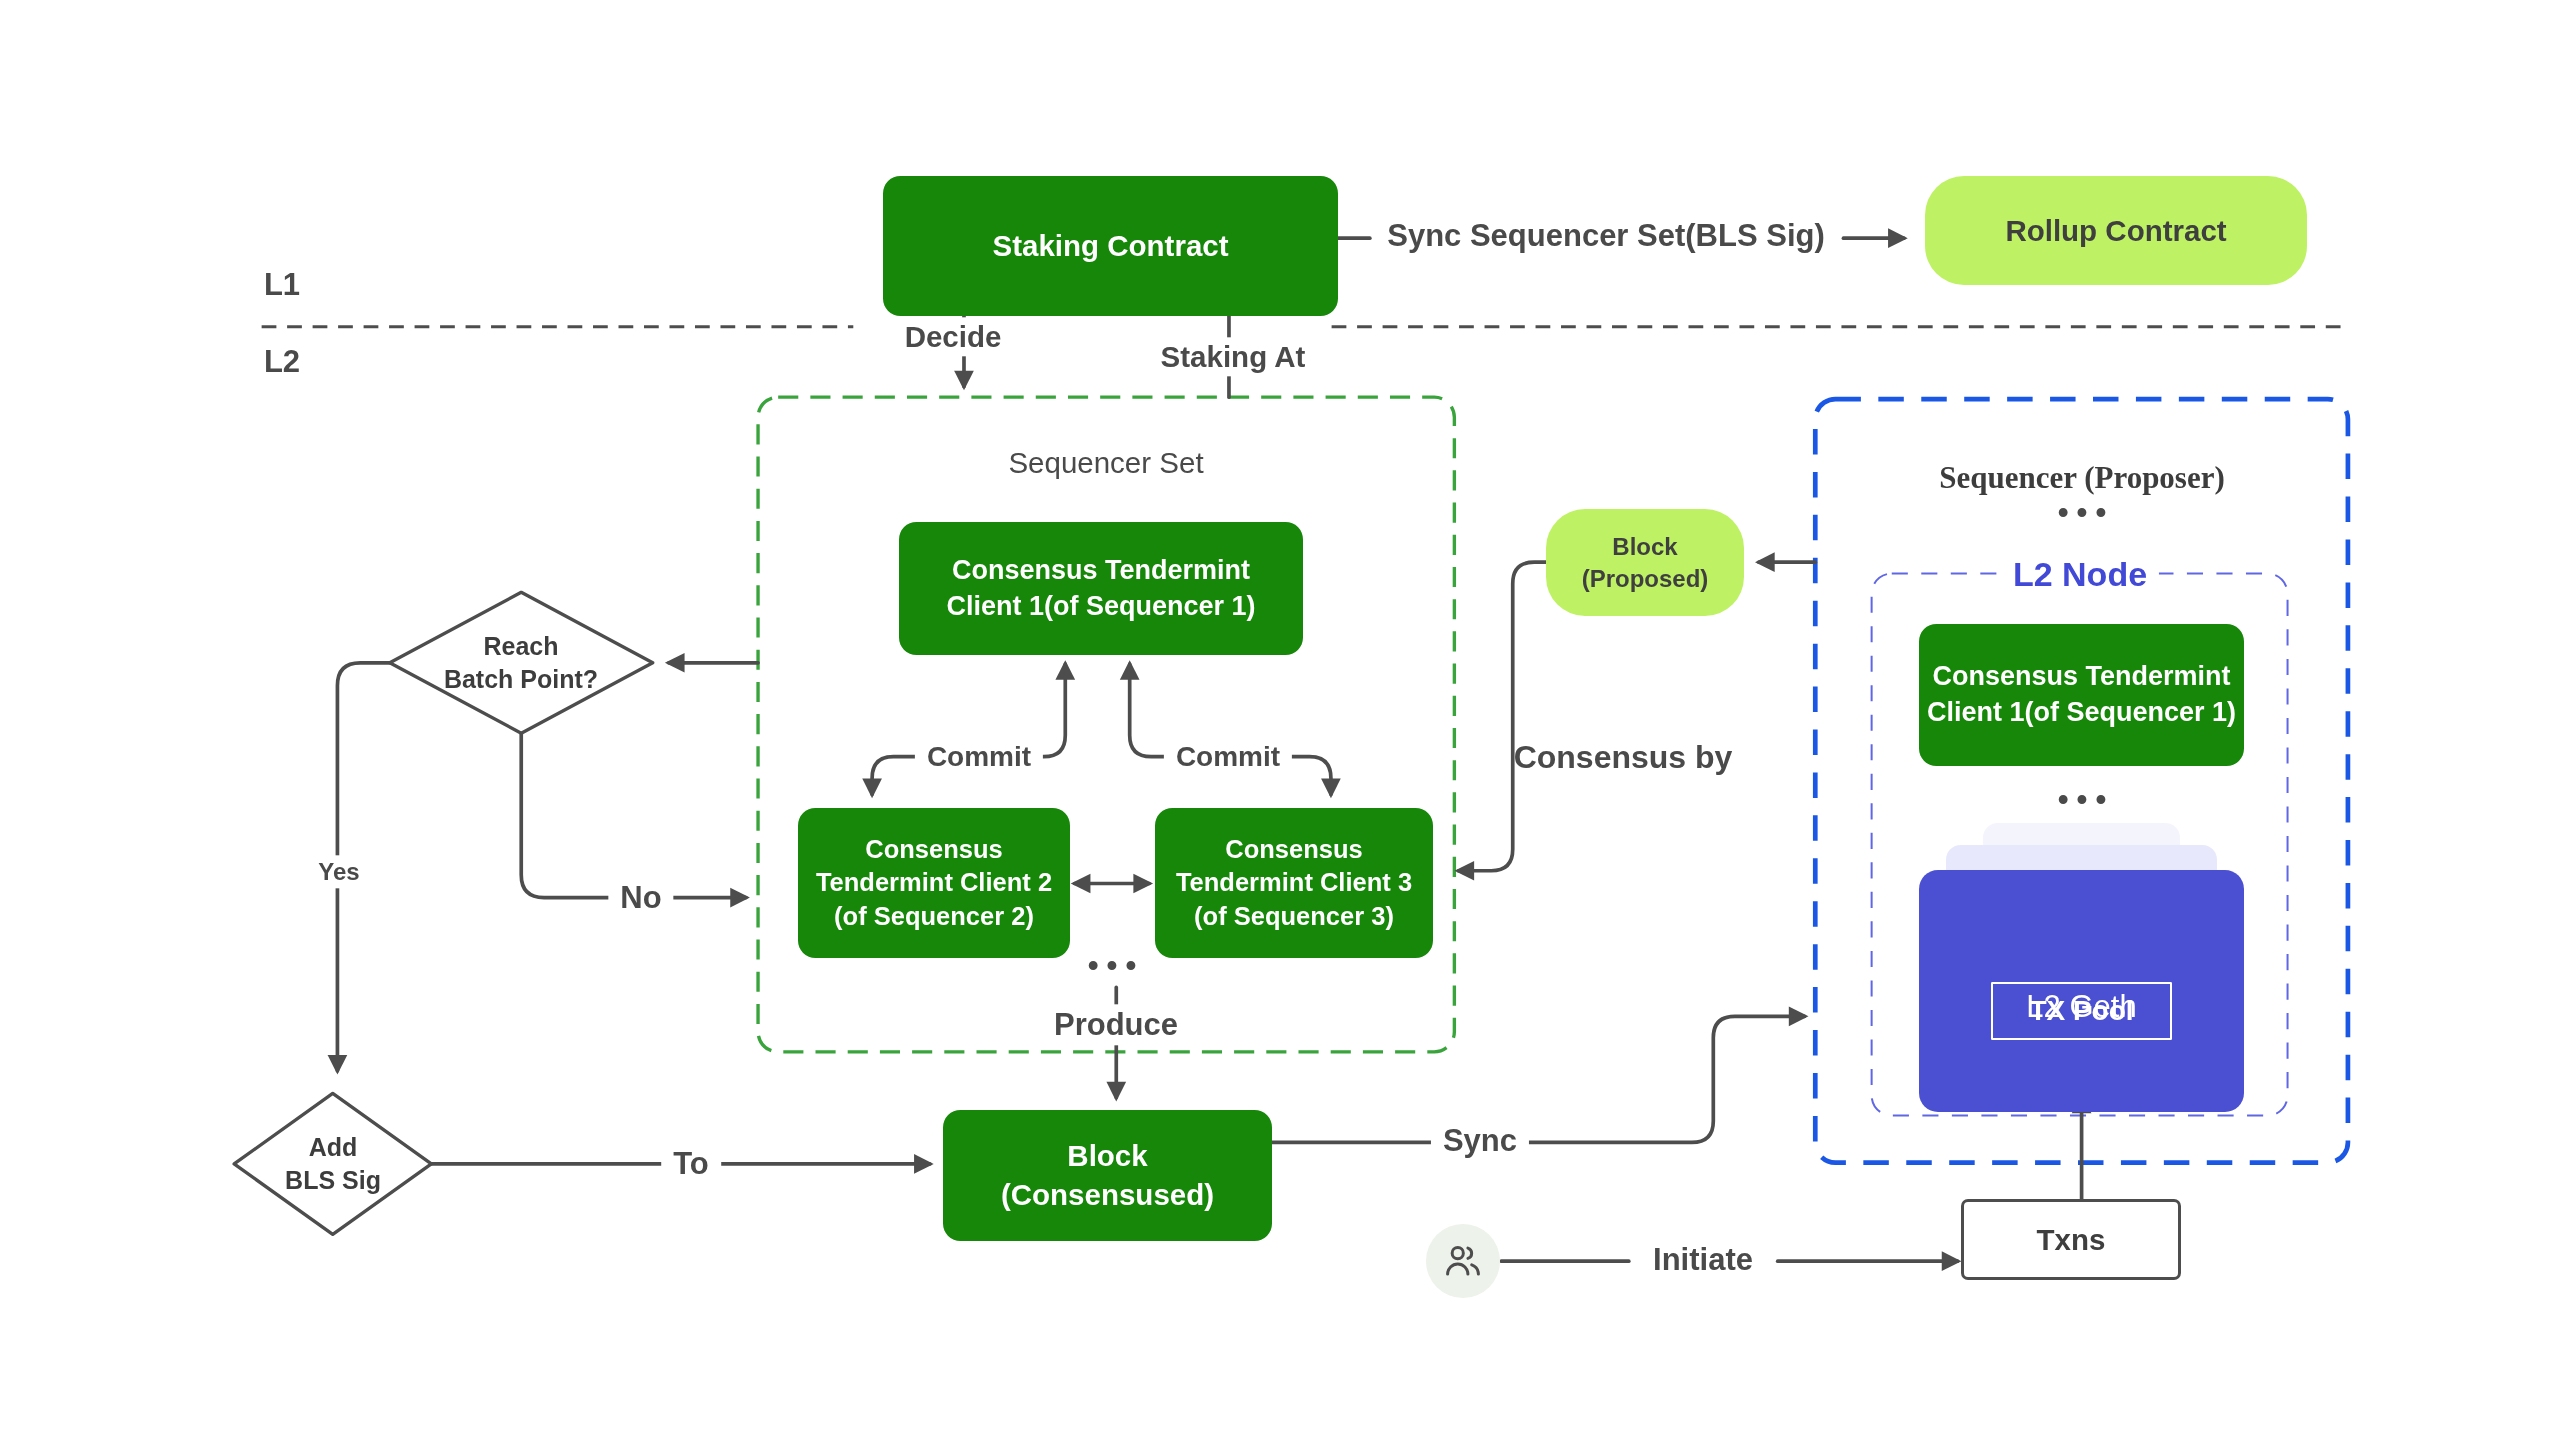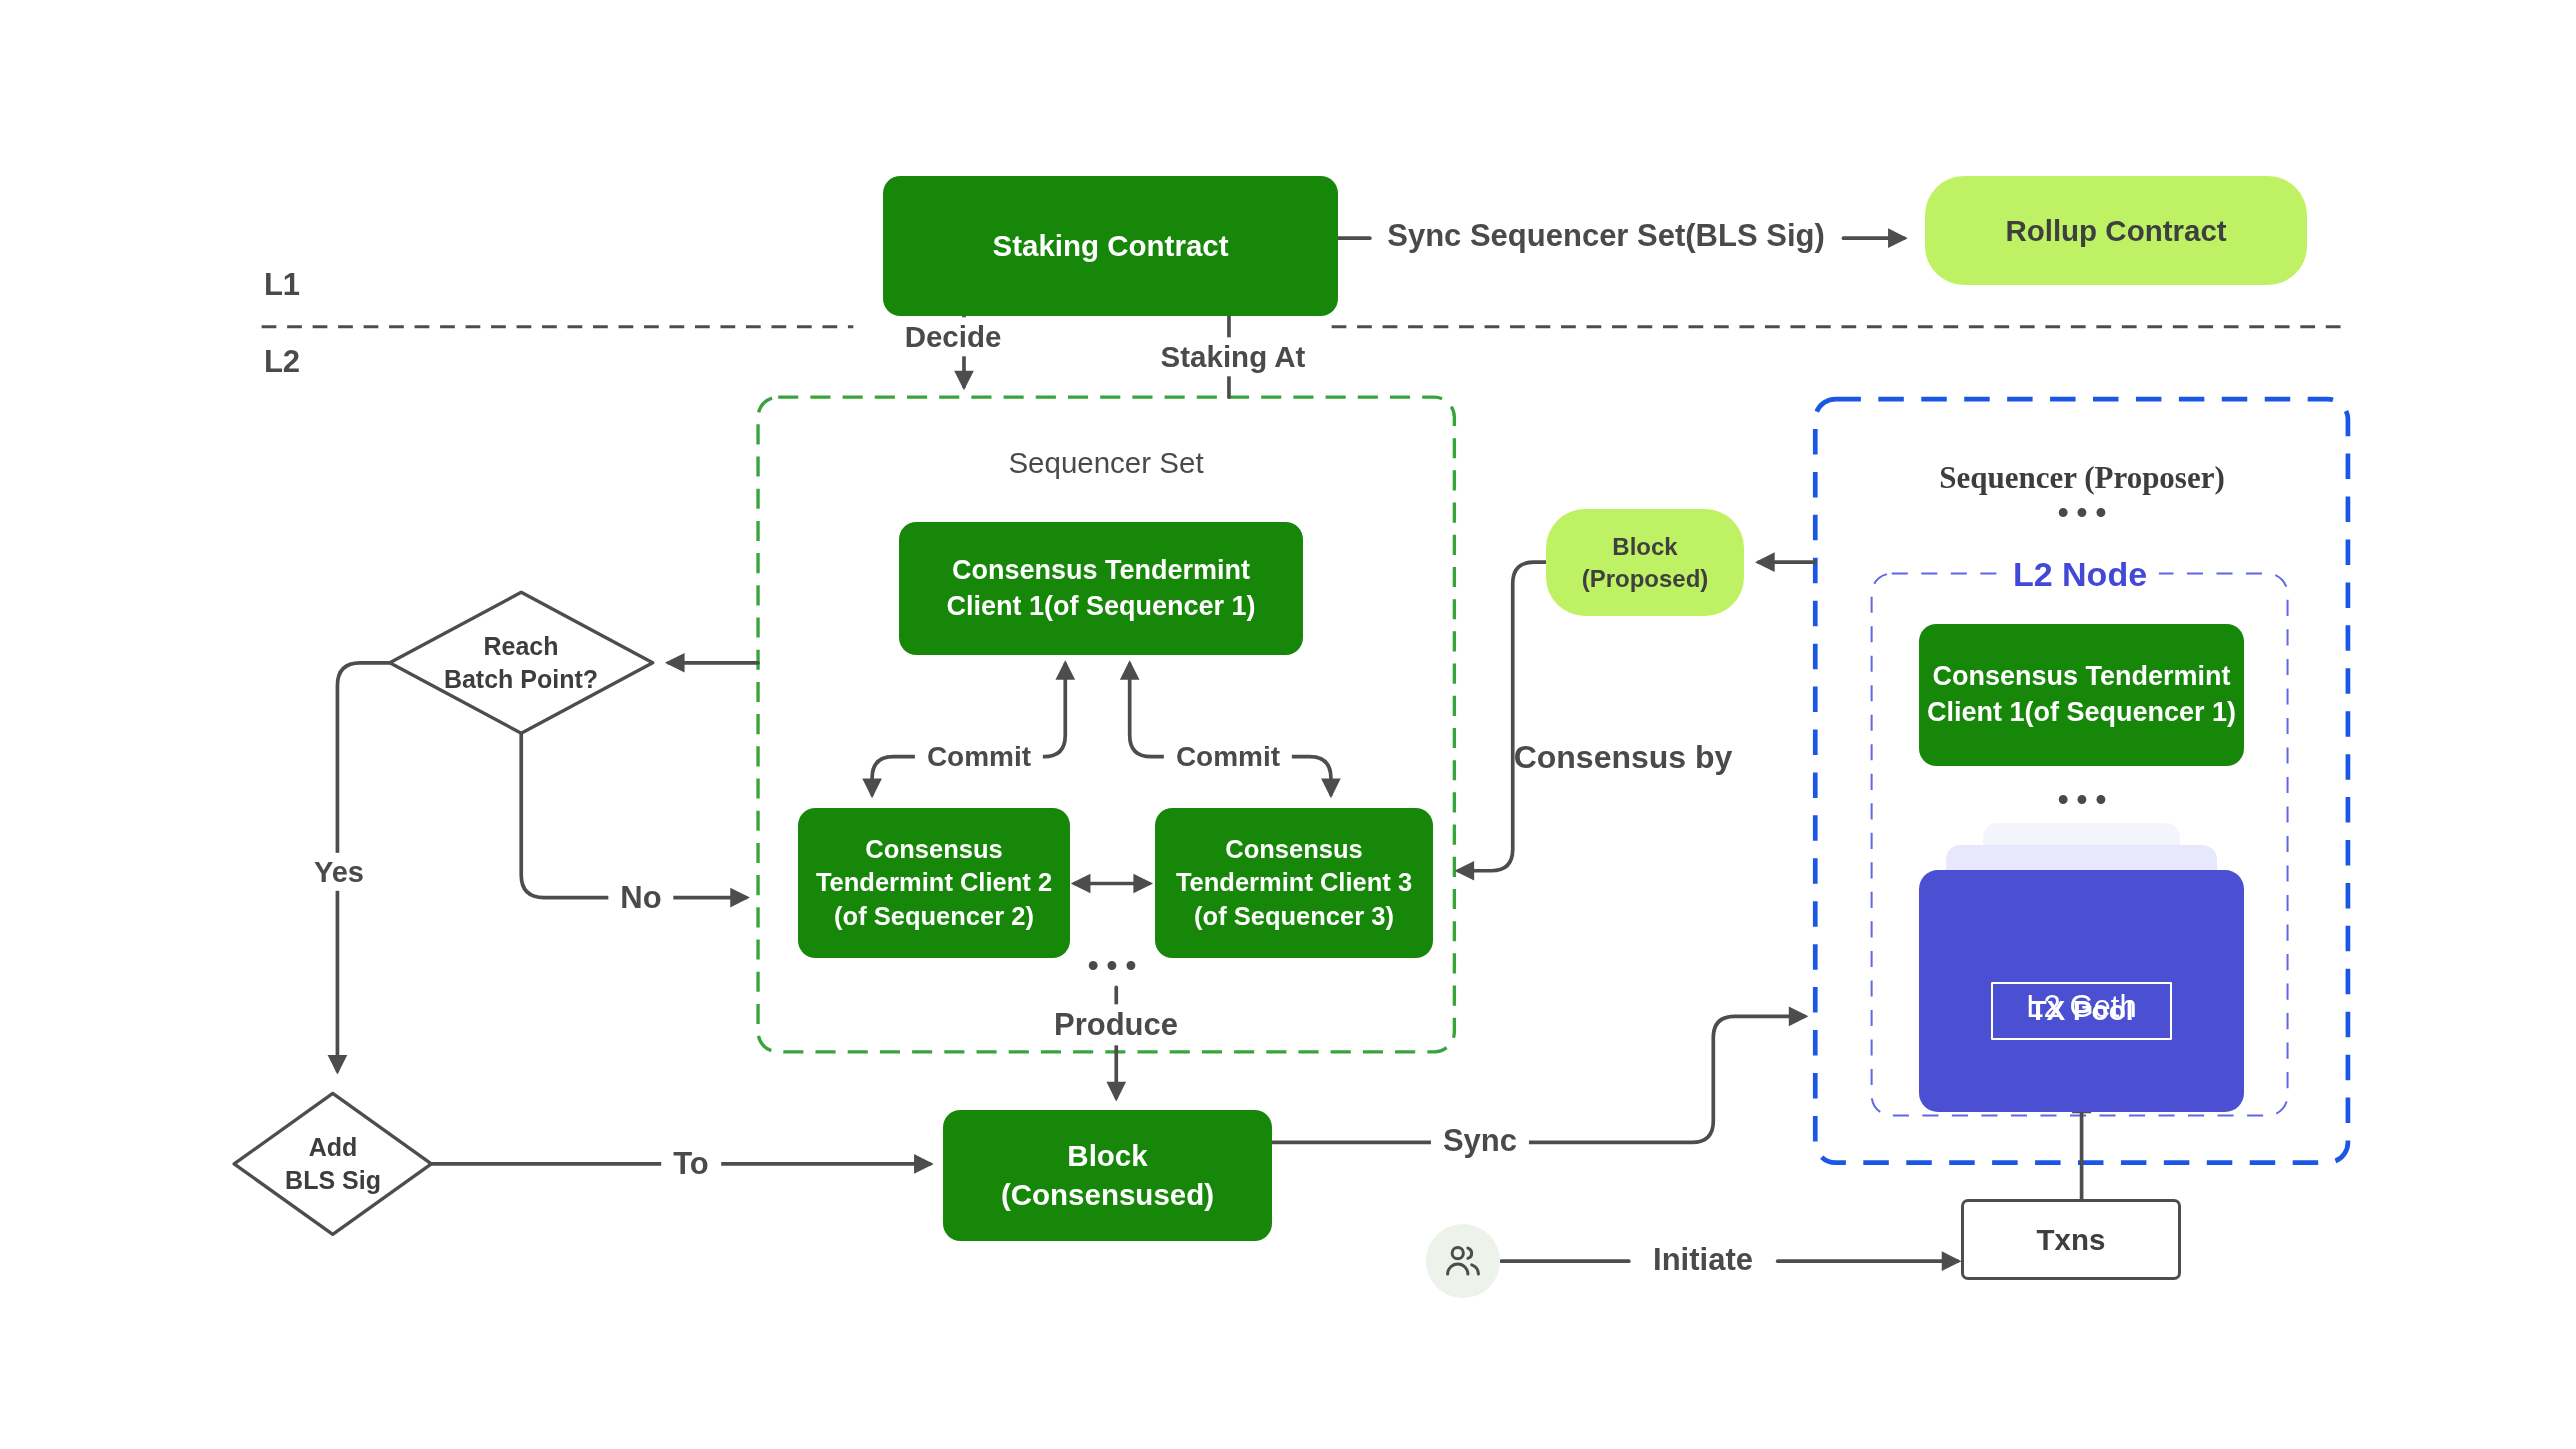--- a/index.html
+++ b/index.html
@@ -135,21 +135,21 @@
 
 <div class="dots" style="left:1116px;top:966px;">•••</div>
 
 <div class="lbl wbg" style="left:1116px;top:1025px;font-size:31px;">Produce</div>
 
 <div class="lbl ln2" style="left:521px;top:663px;font-size:25px;font-weight:600;color:#3d3d3d;">
   <div>Reach</div>
   <div>Batch Point?</div>
 </div>
 
-<div class="lbl wbg" style="left:339px;top:872px;font-size:29px;">Yes</div>
+<div class="lbl wbg" style="left:339px;top:872px;font-size:24px;">Yes</div>
 <div class="lbl wbg" style="left:641px;top:898px;font-size:31px;">No</div>
 
 <div class="lbl ln2" style="left:333px;top:1164px;font-size:25px;font-weight:600;color:#3d3d3d;">
   <div>Add</div>
   <div>BLS Sig</div>
 </div>
 
 <div class="lbl wbg" style="left:691px;top:1164px;font-size:31px;">To</div>
 
 <div class="lbl wbg" style="left:1480px;top:1141px;font-size:31px;">Sync</div>

